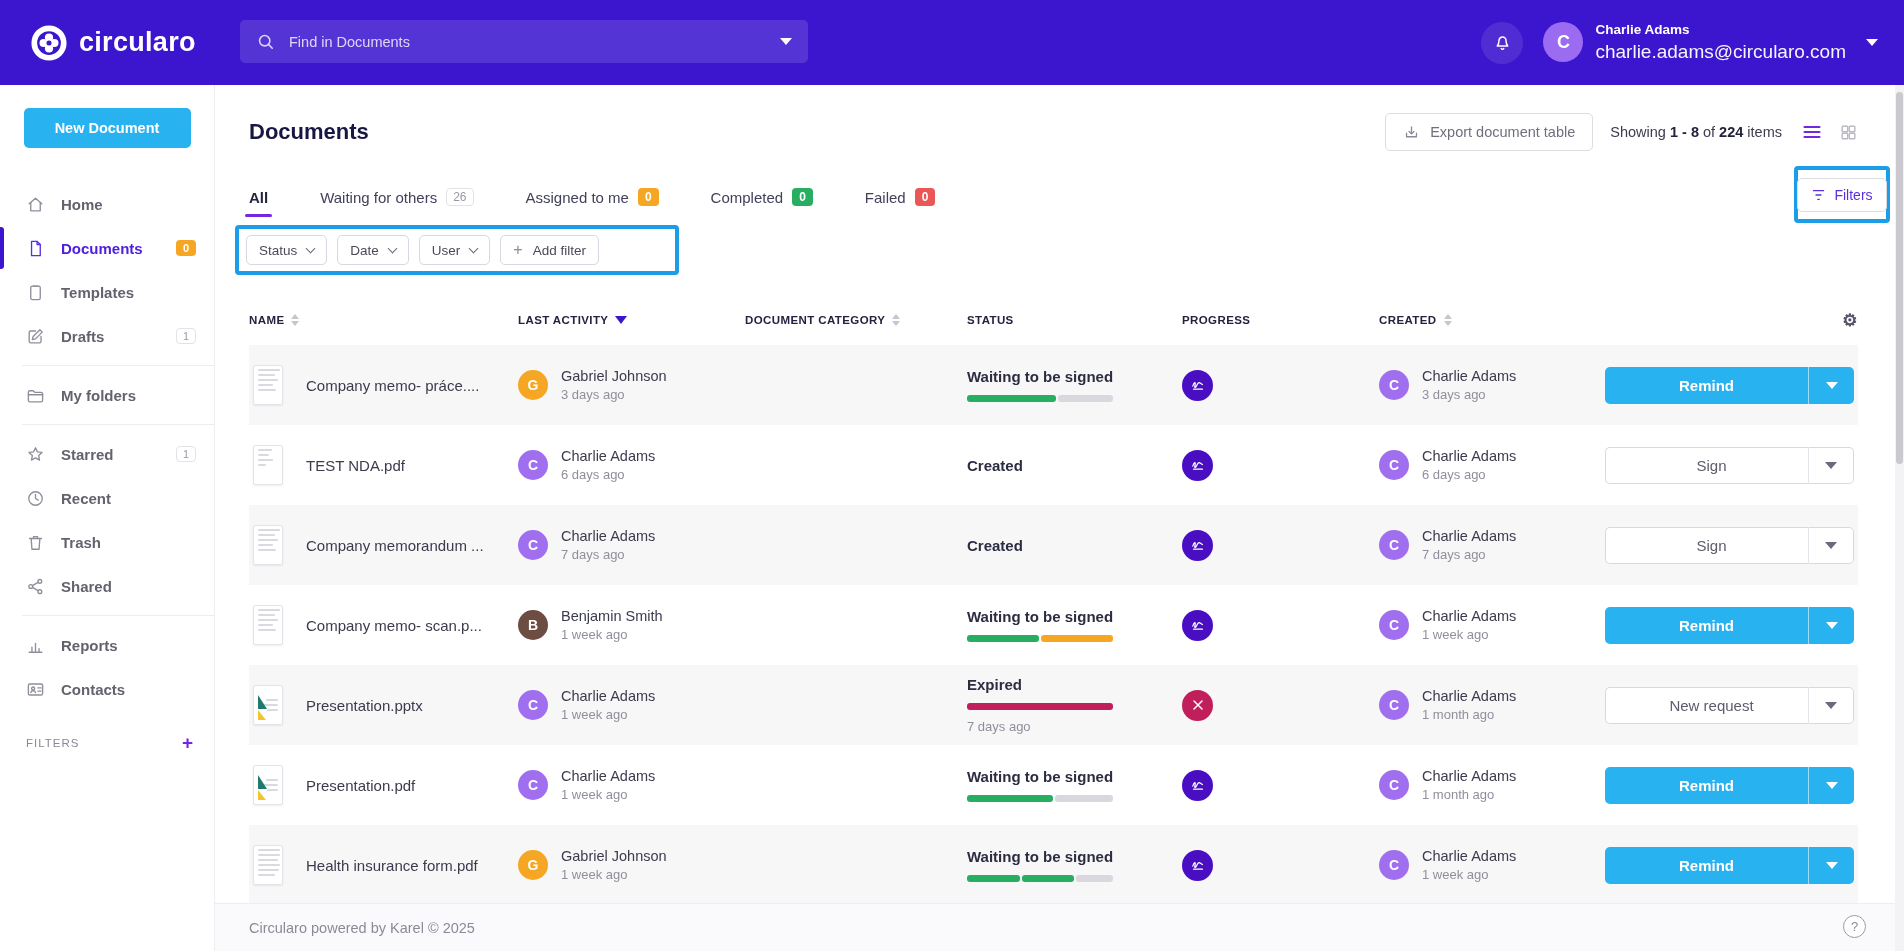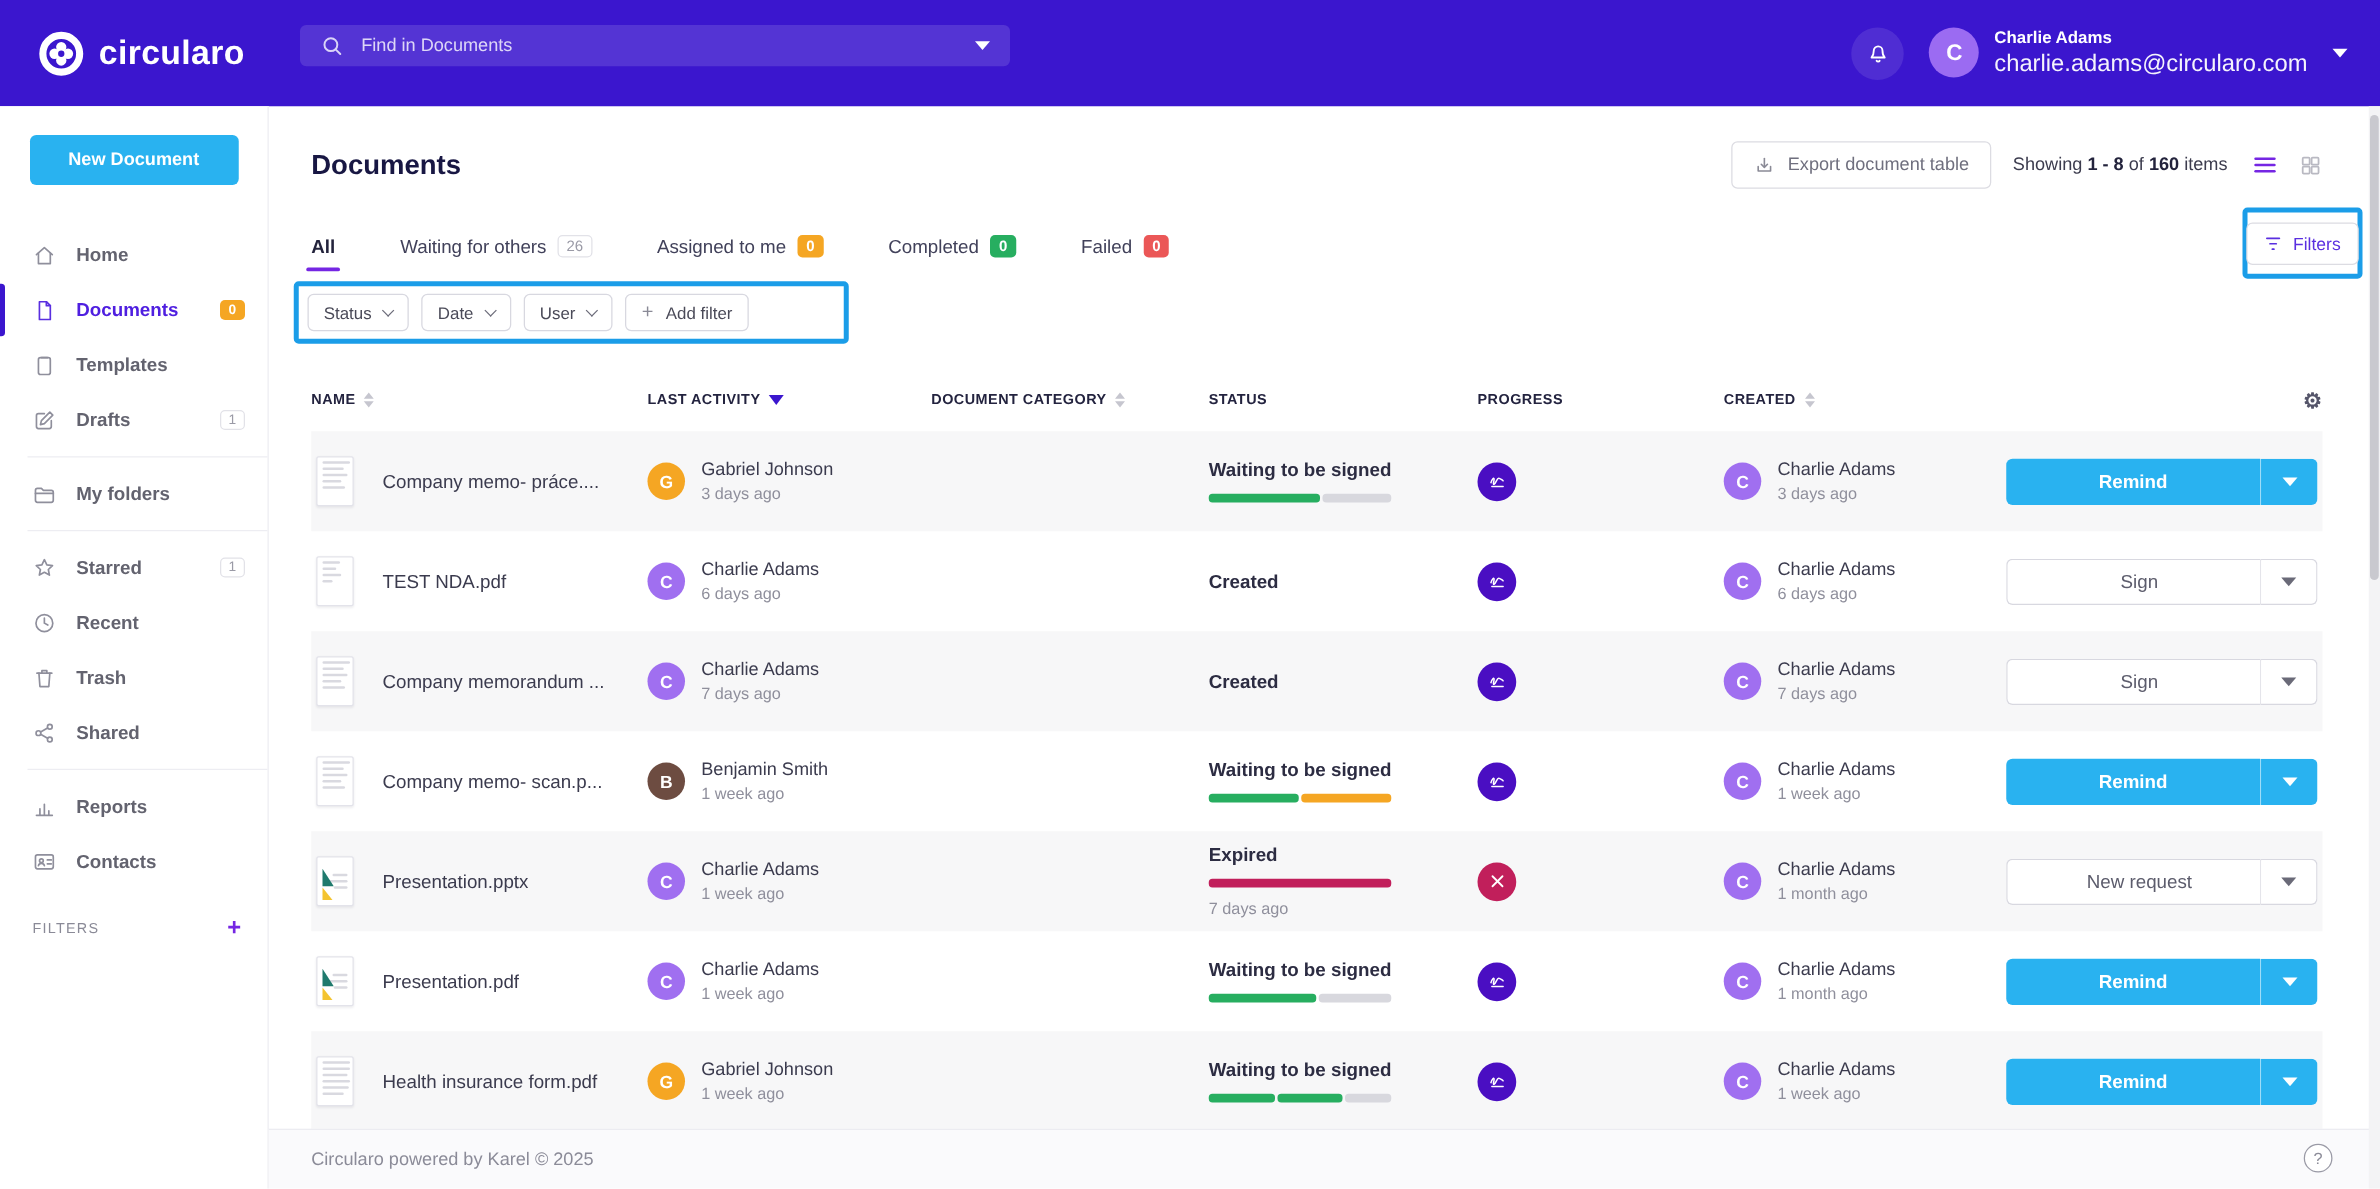--- a/index.html
+++ b/index.html
@@ -5,21 +5,21 @@
   * { box-sizing: border-box; }
   html,body { margin:0; padding:0; }
   body {
     width:1904px; height:951px; overflow:hidden; position:relative;
     font-family:"Liberation Sans", sans-serif; background:#fff; color:#3b3b4e;
   }
   
   .topbar { height:85px; background:#3B16CE; position:relative; display:flex; align-items:center; }
   .logo { display:flex; align-items:center; gap:11px; margin-left:30px; }
   .logo-text { color:#fff; font-size:27px; font-weight:bold; letter-spacing:.3px; }
-  .searchbar { position:absolute; left:240px; top:20px; width:568px; height:33px;
+  .searchbar { position:absolute; left:240px; top:20px; width:568px; height:43px;
     background:rgba(255,255,255,.13); border-radius:5px; display:flex; align-items:center; padding:0 16px; }
   .searchbar svg { flex:none; }
   .search-input { flex:1; margin-left:12px; background:transparent; border:none; outline:none;
     color:#fff; font-size:14.5px; font-family:inherit; }
   .search-input::placeholder { color:rgba(255,255,255,.8); }
   .caret-down-w { width:0; height:0; border-left:6px solid transparent; border-right:6px solid transparent; border-top:7px solid #fff; }
   .topbar-right { position:absolute; right:26px; top:0; height:85px; display:flex; align-items:center; gap:20px; }
   .bell-wrap { width:42px; height:42px; border-radius:50%; background:rgba(255,255,255,.1);
     display:flex; align-items:center; justify-content:center; cursor:pointer; }
   .user-chip { display:flex; align-items:center; gap:12px; cursor:pointer; }
@@ -316,21 +316,21 @@
               <path d="M8.5 10.5L12 14l3.5-3.5"></path>
               <path d="M5 13v5h14v-5"></path>
           </svg>
         </span>
         <span>Export document table</span>
       </button>
       <span class="showing">
         <span>Showing</span>
         <b>1 - 8</b>
         <span>of</span>
-        <b>160</b>
+        <b>224</b>
         <span>items</span>
       </span>
       <span class="view-icons">
         <span class="view-ico">
           <svg width="20" height="18" viewBox="0 0 24 20" fill="none" stroke="#7526E3" stroke-width="2.6" stroke-linecap="round">
             <path d="M3 4h18"></path>
               <path d="M3 10h18"></path>
               <path d="M3 16h18"></path>
           </svg>
         </span>

